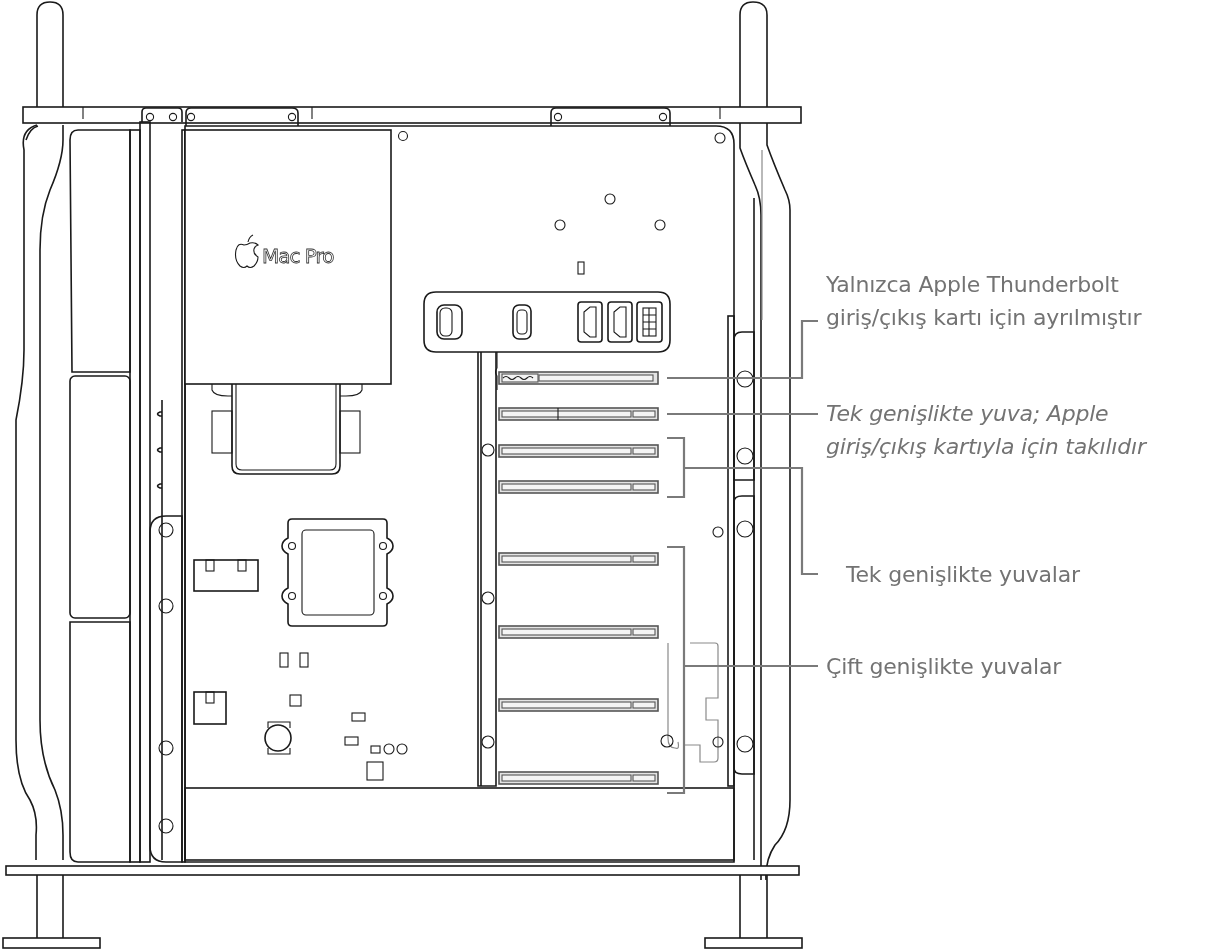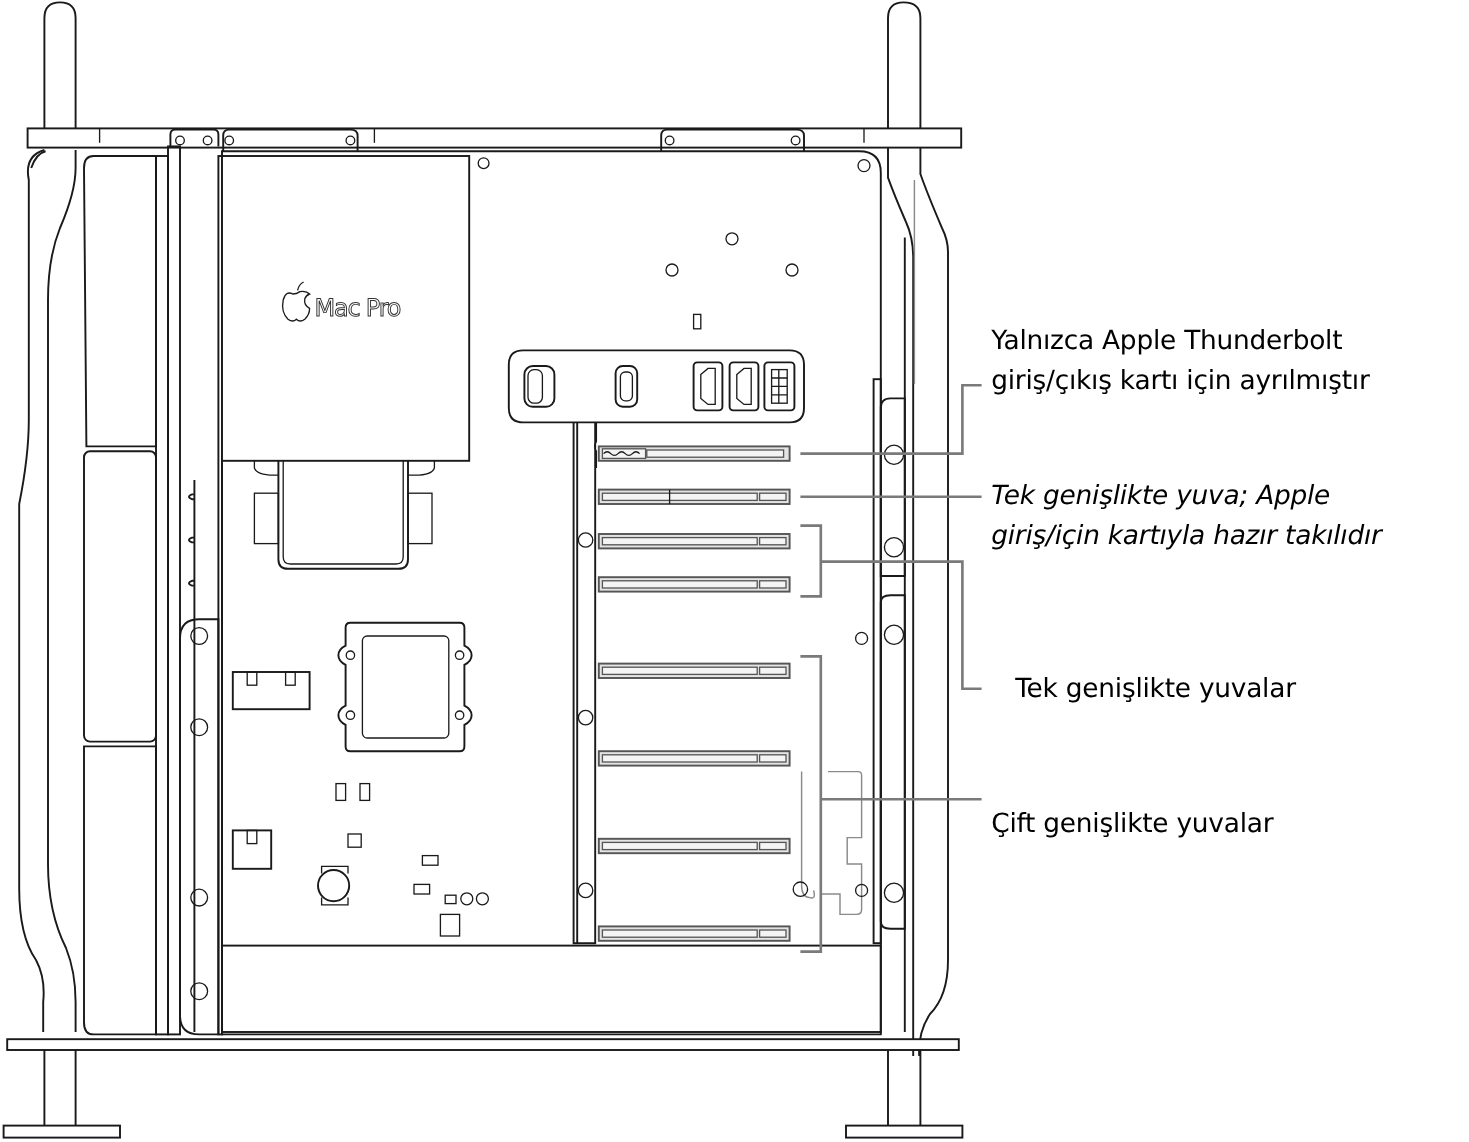--- a/index.html
+++ b/index.html
@@ -1,18 +1,18 @@
 <!DOCTYPE html>
 <html><head>
 <meta charset="utf-8">
 <style>
   html, body { margin: 0; padding: 0; background: #ffffff; }
   body { width: 1224px; height: 952px; position: relative; overflow: hidden; font-family: "Liberation Sans", "DejaVu Sans", sans-serif; }
   #diagram { position: absolute; left: 0; top: 0; width: 1224px; height: 952px; }
-  .callout { position: absolute; font-family: "DejaVu Sans", "Liberation Sans", sans-serif; font-size: 22px; line-height: 33px; color: #000000; white-space: nowrap; letter-spacing: -0.2px; }
+  .callout { position: absolute; font-family: "DejaVu Sans", "Liberation Sans", sans-serif; font-size: 22px; line-height: 33px; color: #737373; white-space: nowrap; letter-spacing: -0.2px; }
   .callout span { display: block; }
   svg .ln { fill: none; stroke: #1a1a1a; stroke-width: 1.6; }
   svg .thin { fill: none; stroke: #1a1a1a; stroke-width: 1.1; }
   svg .grey { fill: none; stroke: #8a8a8a; stroke-width: 1.2; }
   svg .fillw { fill: #ffffff; stroke: #1a1a1a; stroke-width: 1.6; }
   svg .slot { fill: #e4e4e4; stroke: #555555; stroke-width: 1.6; }
   svg .slotin { fill: #f4f4f4; stroke: #555555; stroke-width: 1.1; }
   svg .leader { fill: none; stroke: #7a7a7a; stroke-width: 2.2; }
   svg .logo { font-family: "DejaVu Sans", sans-serif; font-size: 20px; fill: #ffffff; stroke: #333; stroke-width: 0.8; letter-spacing: -1px; }
 </style>
@@ -238,20 +238,20 @@
     <path class="leader" d="M667,547 L684,547 L684,793 L667,793 M684,666 L818,666"></path>
   </g>
 </svg>
 
 <div class="callout" style="left:826px; top:268px;">
   <span>Yalnızca Apple Thunderbolt</span>
   <span>giriş/çıkış kartı için ayrılmıştır</span>
 </div>
 <div class="callout" style="left:826px; top:397px;font-style:italic;">
   <span>Tek genişlikte yuva; Apple</span>
-  <span>giriş/için kartıyla hazır takılıdır</span>
+  <span>giriş/çıkış kartıyla için takılıdır</span>
 </div>
 <div class="callout" style="left:826px; top:558px;margin-left:20px;">
   <span>Tek genişlikte yuvalar</span>
 </div>
-<div class="callout" style="left:826px; top:670px;">
+<div class="callout" style="left:826px; top:650px;">
   <span>Çift genişlikte yuvalar</span>
 </div>
 
 </body></html>

